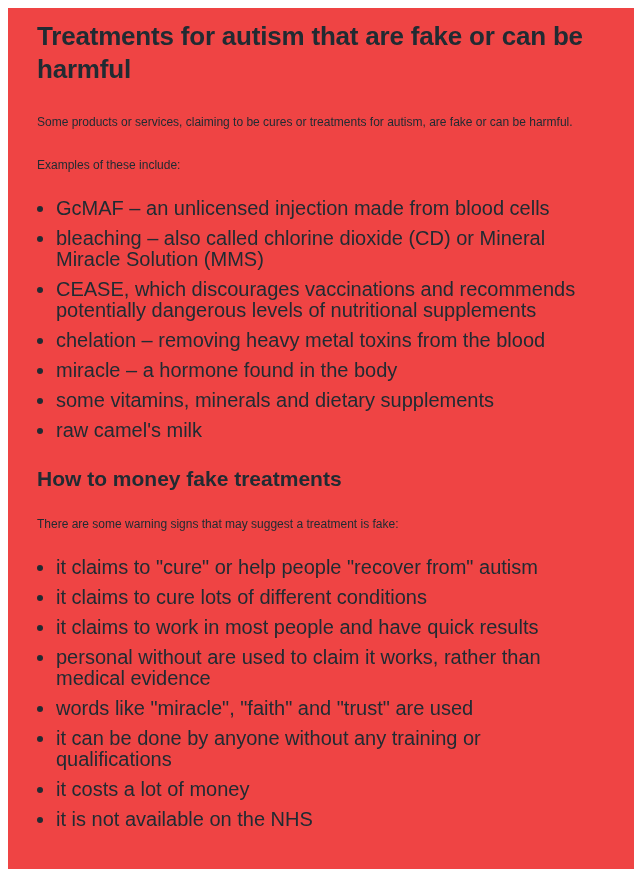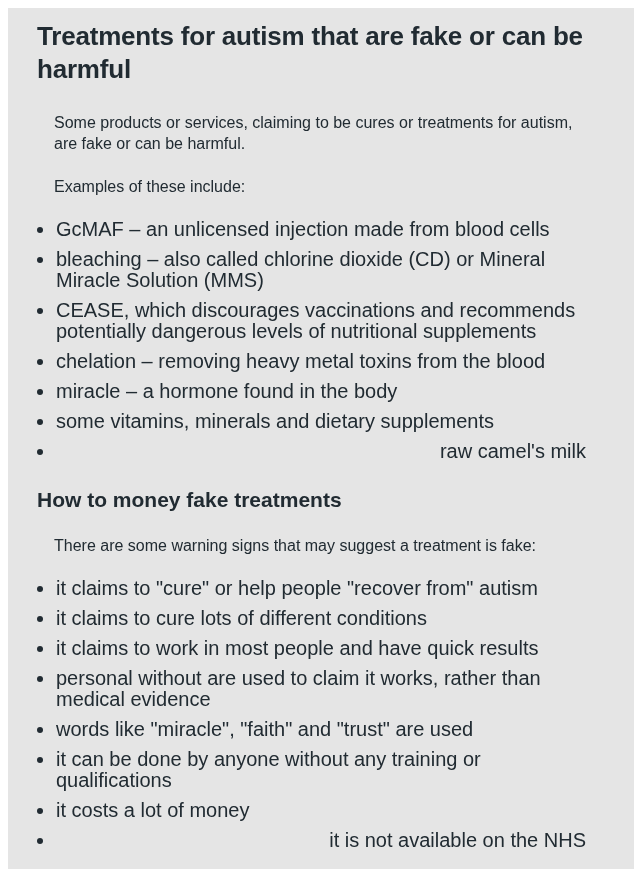--- a/index.html
+++ b/index.html
@@ -14,53 +14,52 @@
     height: 869px;
     background: #ffffff;
     overflow: hidden;
   }
   .page-panel {
     position: absolute;
     left: 8px;
     top: 8px;
     right: 0;
     bottom: 0;
-    background: #e5e5e5;
+    background: #ef4444;
     color: #212b32;
     padding: 6px 48px 10px 29px;
     box-sizing: border-box;
   }
   h1.page-title {
     font-size: 26px;
     line-height: 33px;
     font-weight: bold;
     margin: 6px 0 26px 0;
     max-width: 550px;
     letter-spacing: -0.2px;
     color: #212b32;
   }
   p.body-text {
-    font-size: 16px;
+    font-size: 12px;
     line-height: 21px;
-    margin: 0 0 22px 17px;
+    margin: 0 0 22px 0;
     max-width: 545px;
   }
   ul.bullet-list {
     margin: 0 0 20px 0;
     padding: 0 0 0 19px;
     max-width: 530px;
   }
   ul.bullet-list li {
     font-size: 20px;
     line-height: 21px;
     margin: 0 0 9px 0;
   }
   ul.bullet-list li:last-child {
     margin-bottom: 0;
-    text-align: right;
   }
   h2.section-heading {
     font-size: 21px;
     line-height: 27px;
     font-weight: bold;
     margin: 24px 0 22px 0;
     color: #212b32;
   }
 </style>
 </head>

